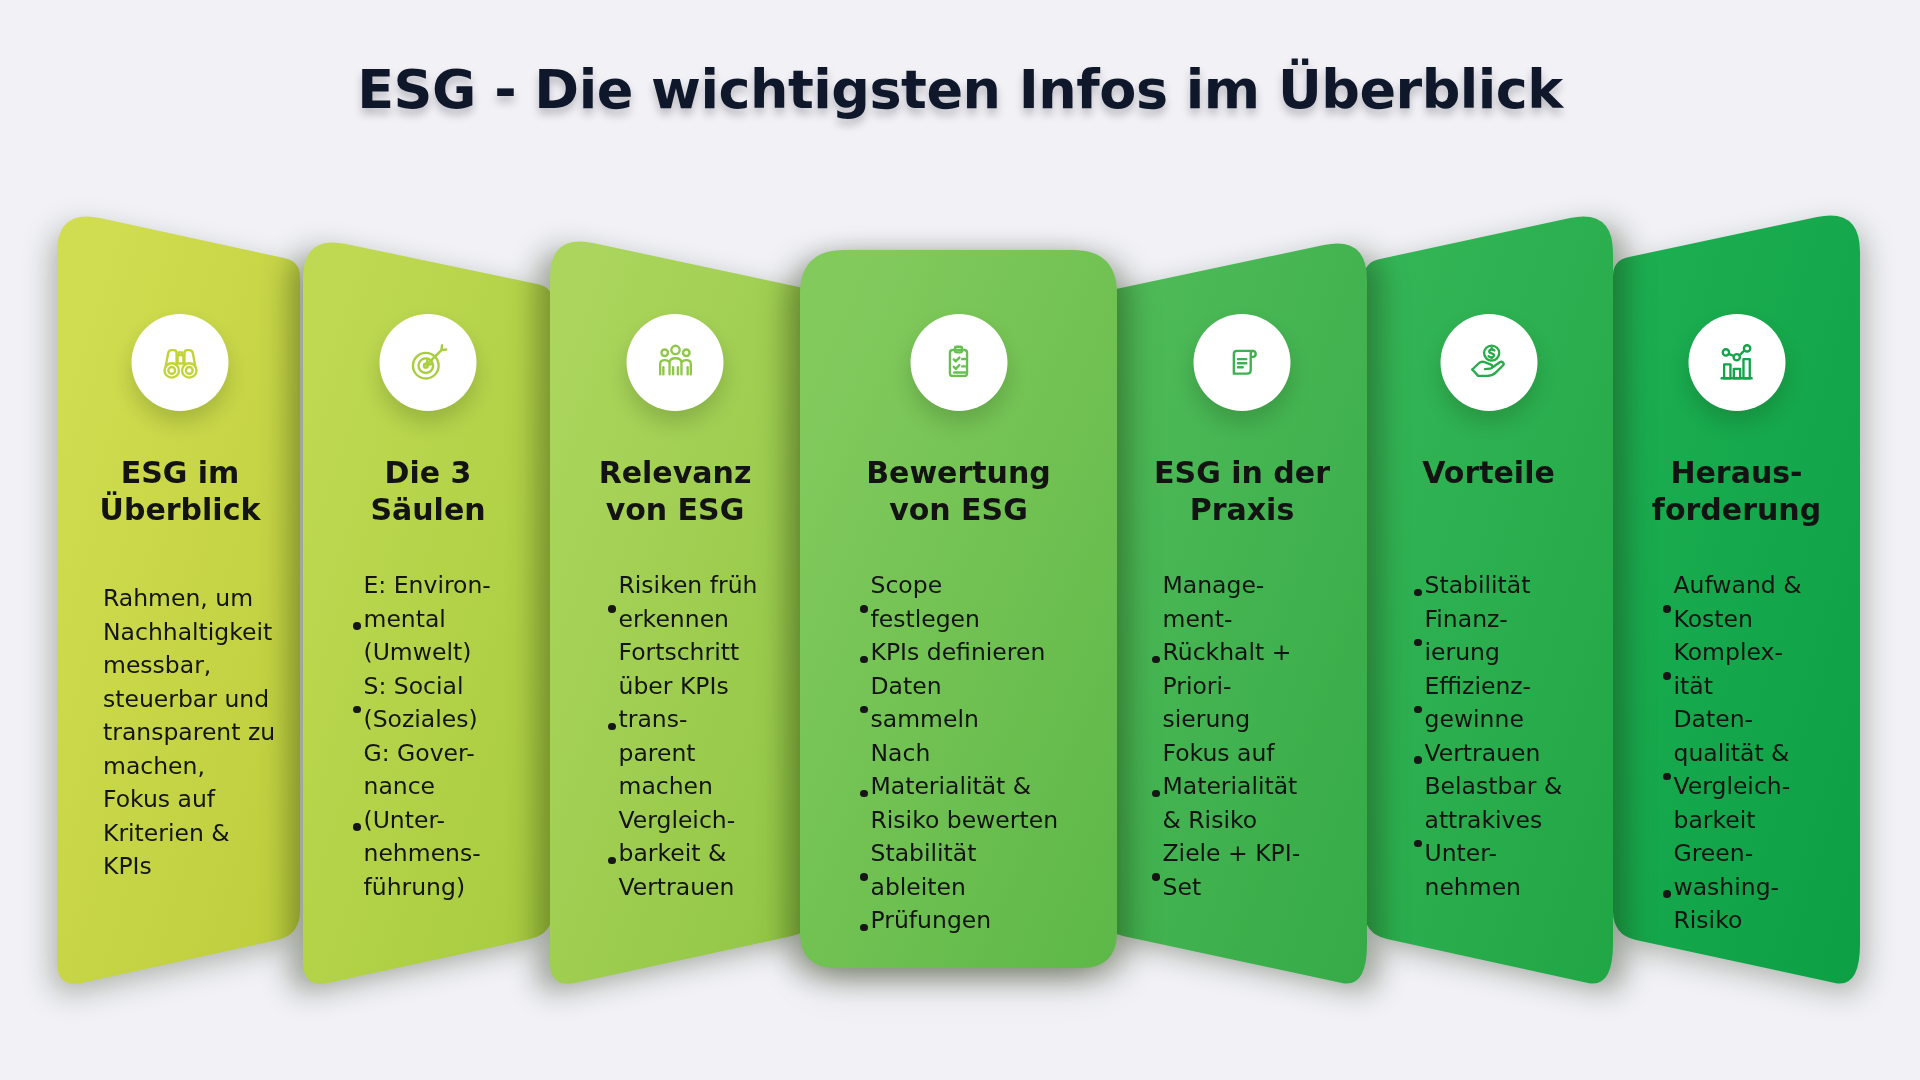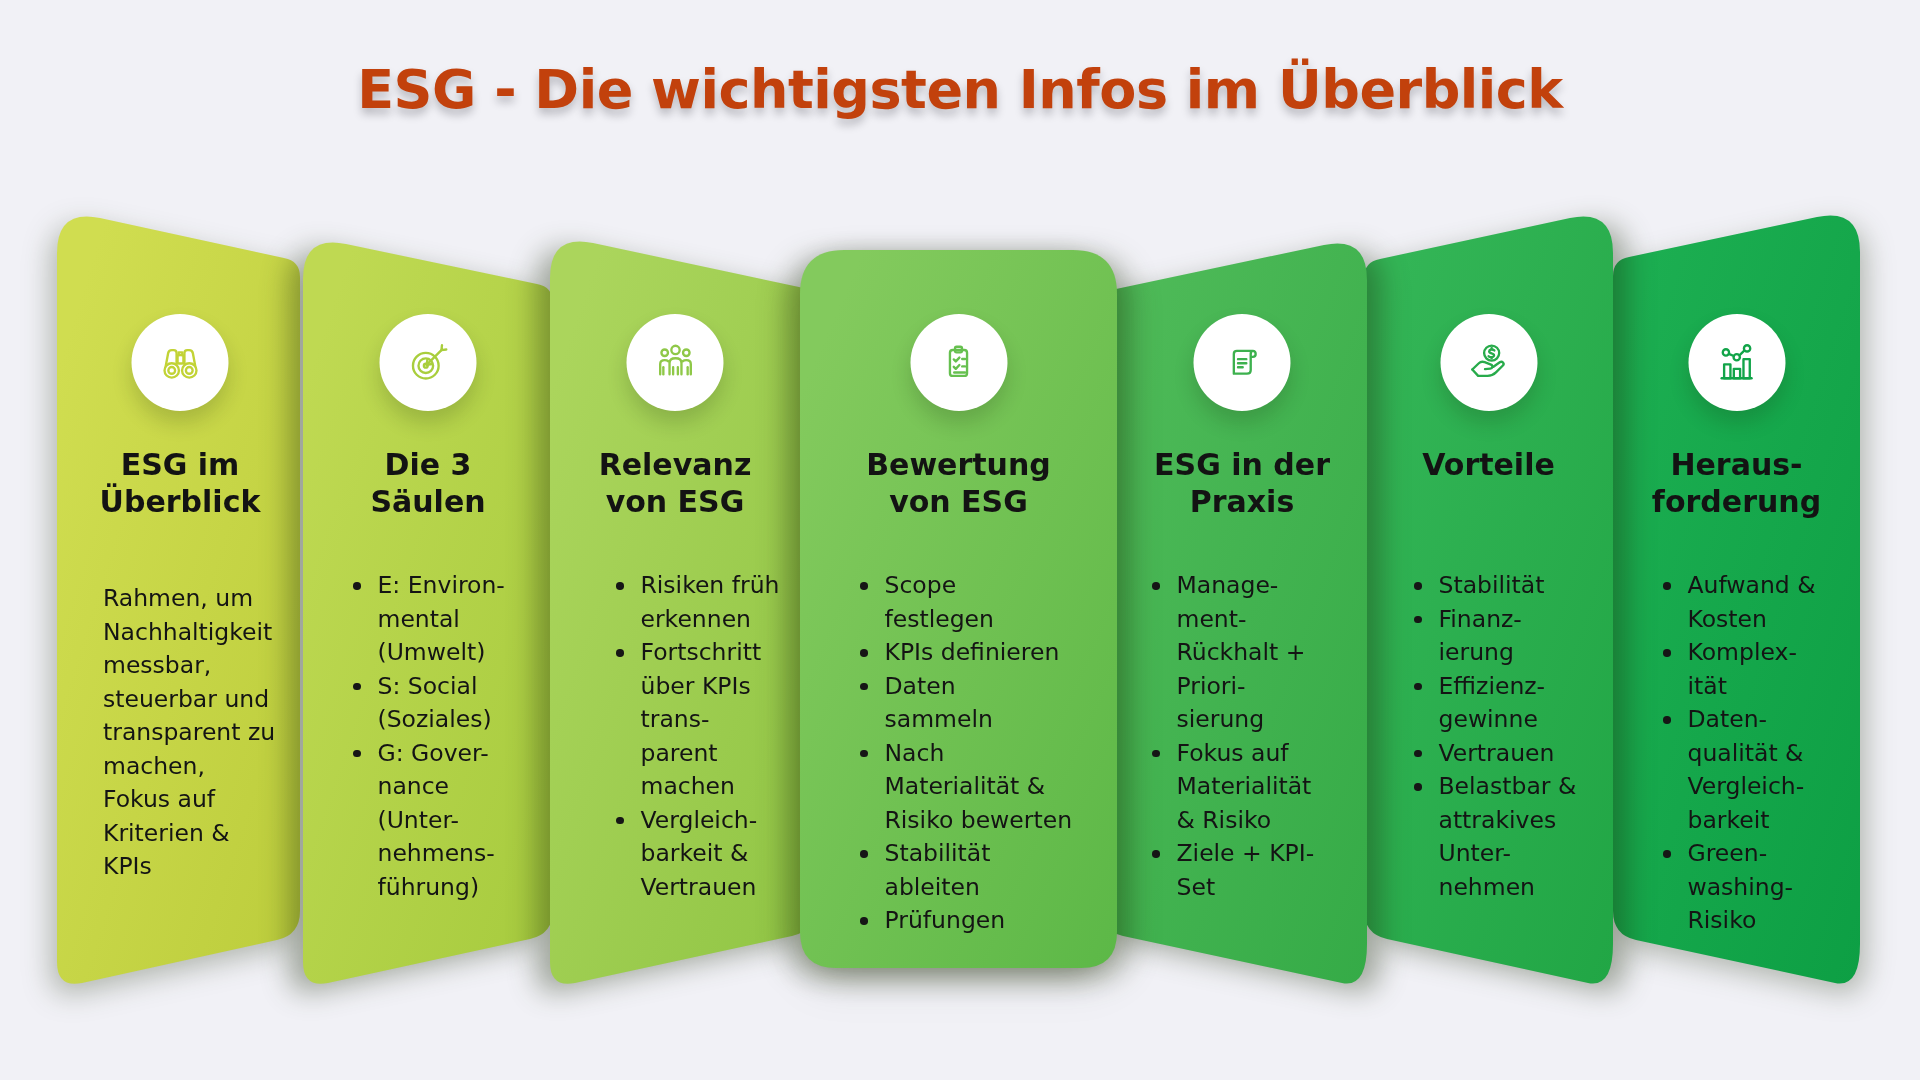--- a/index.html
+++ b/index.html
@@ -5,21 +5,21 @@
   html,body{margin:0;padding:0;}
   .stage{
     position:relative;width:1920px;height:1080px;overflow:hidden;
     background:#f1f1f6;
     font-family:"DejaVu Sans","Liberation Sans",sans-serif;
     color:#141414;
   }
   .main-title{
     position:absolute;top:58px;left:0;right:0;margin:0;
     text-align:center;font-size:54px;font-weight:700;letter-spacing:-0.5px;
-    color:#c2410c;text-shadow:0 6px 9px rgba(25,25,35,.25);
+    color:#0f172a;text-shadow:0 6px 9px rgba(25,25,35,.25);
   }
   .card{position:absolute;inset:0;}
   .c1{z-index:4}.c2{z-index:5}.c3{z-index:6}.c4{z-index:9}.c5{z-index:6}.c6{z-index:5}.c7{z-index:4}
   svg.card-bg{position:absolute;inset:0;width:100%;height:100%;overflow:visible;}
   .c1 .card-bg{filter:drop-shadow(-6px 10px 14px rgba(30,45,10,.30));}
   .c2 .card-bg,.c3 .card-bg{filter:drop-shadow(-14px 8px 14px rgba(30,45,10,.38));}
   .c4 .card-bg{filter:drop-shadow(-14px 8px 14px rgba(30,45,10,.34)) drop-shadow(14px 8px 14px rgba(30,45,10,.34));}
   .c5 .card-bg,.c6 .card-bg{filter:drop-shadow(14px 8px 14px rgba(30,45,10,.38));}
   .c7 .card-bg{filter:drop-shadow(6px 10px 14px rgba(30,45,10,.30));}
   stop.s1{stop-color:var(--bg1);}
@@ -34,36 +34,36 @@
   .c7 .content{left:1613px;width:247px;}
   .icon-circle{
     position:absolute;top:314px;left:50%;transform:translateX(-50%);
     width:97px;height:97px;border-radius:50%;background:#ffffff;
     box-shadow:0 12px 20px rgba(20,40,10,.18);
     display:flex;align-items:center;justify-content:center;
   }
   .glyph{width:54px;height:54px;stroke:var(--ink);fill:none;
     stroke-width:2.1;stroke-linecap:round;stroke-linejoin:round;}
   .card-title{
-    position:absolute;top:446px;left:0;right:0;margin:0;
+    position:absolute;top:446px;left:0;right:0;margin:8px;
     text-align:center;font-size:30px;line-height:37px;font-weight:700;
     white-space:pre-line;color:#131313;
   }
   .paragraph{
     position:absolute;top:566px;left:30px;right:6px;margin:16px;
     font-size:23.5px;line-height:33.5px;font-weight:400;white-space:pre-line;
   }
   ul.bullets{
     position:absolute;top:569px;left:0;right:8px;margin:0;
     padding:0 0 0 50px;list-style:none;
   }
-  .c3 ul.bullets{padding-left:58px;margin-left:8px;}
+  .c3 ul.bullets{padding-left:58px;}
   .c4 ul.bullets{padding-left:60px;}
   .c5 ul.bullets{padding-left:35px;}
-  .bullet-item{display:flex;align-items:flex-start;gap:17px;}
+  .bullet-item{display:flex;align-items:center;gap:3px;}
   .dot{flex:0 0 auto;width:7.5px;height:7.5px;border-radius:50%;background:#161616;margin-top:13px;}
   .bullet-text{font-size:23.5px;line-height:33.5px;font-weight:400;white-space:pre-line;}
 </style>
 </head>
 <body>
 
 <div class="stage">
   <h1 class="main-title">ESG - Die wichtigsten Infos im Überblick</h1>
 
   <section class="card c1" style="--bg1: #d0dd50; --bg2: #bccd3c; --ink: #c2d336;">

